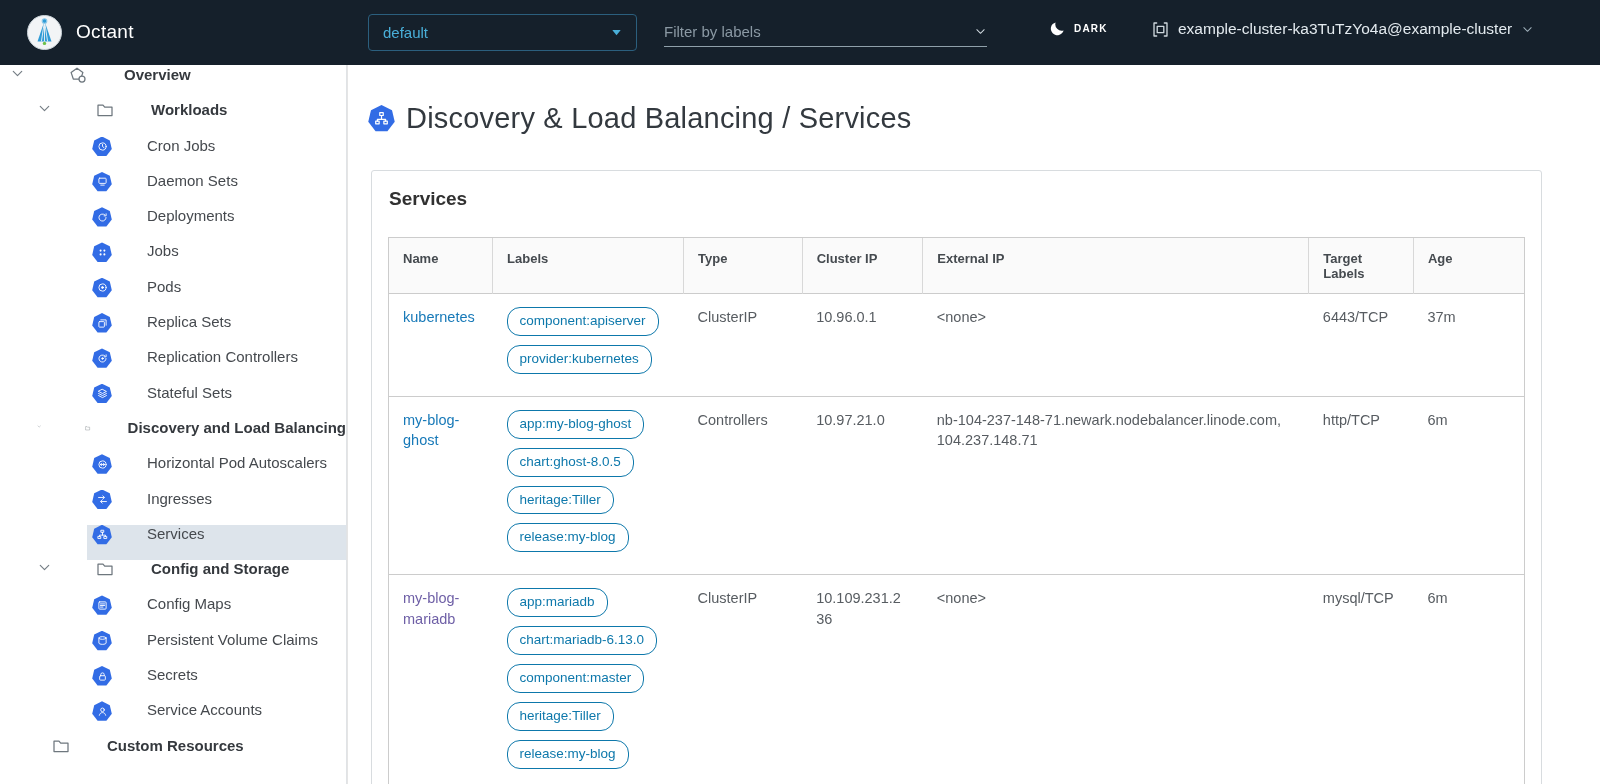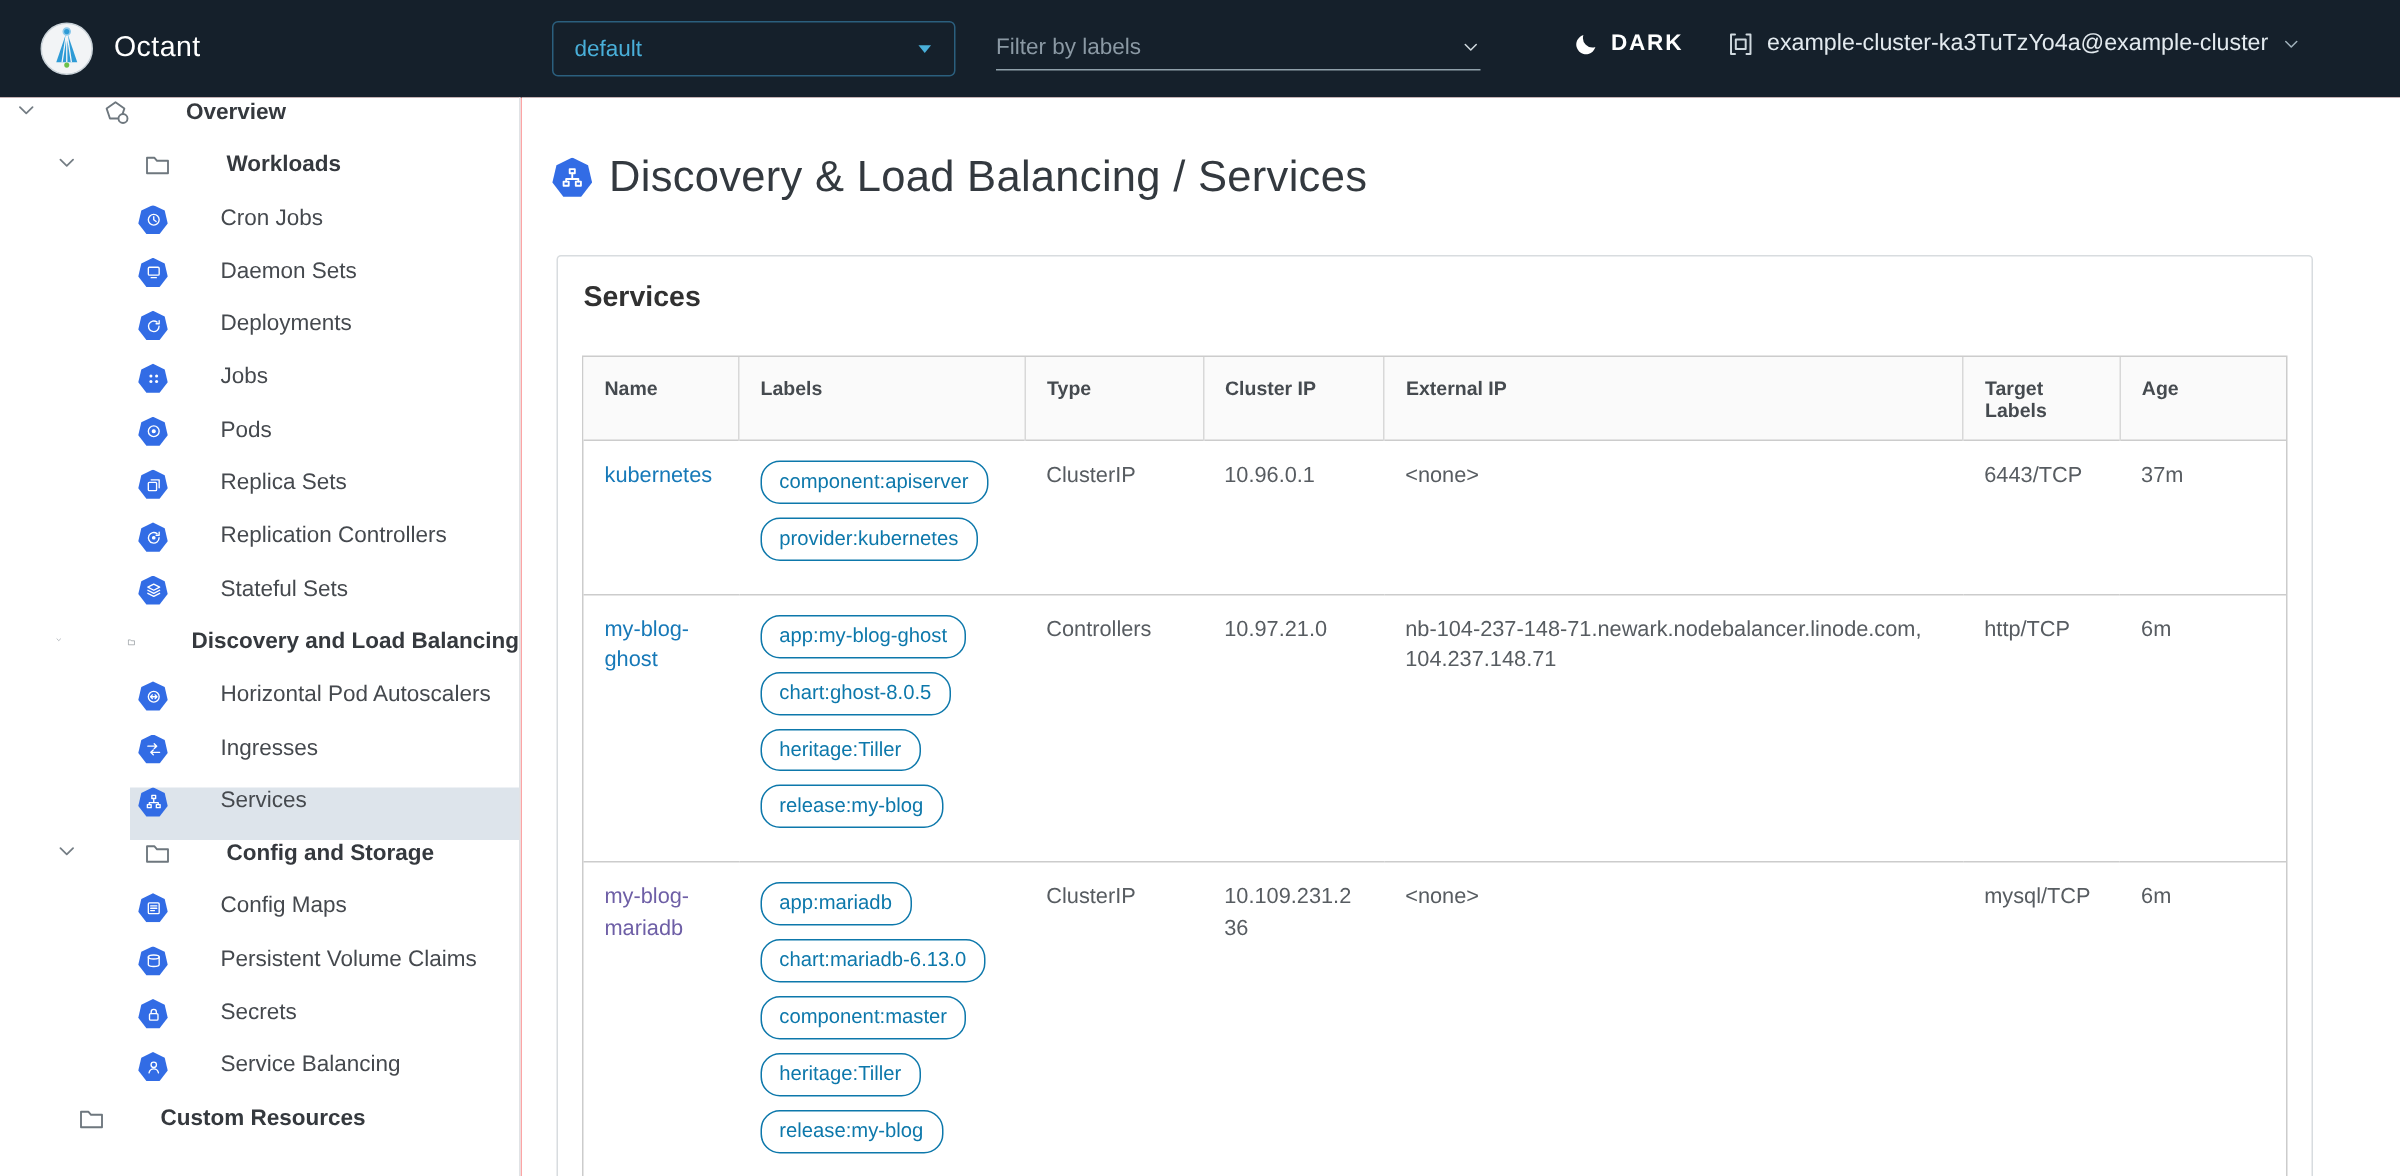--- a/index.html
+++ b/index.html
@@ -9,35 +9,35 @@
     --link:#1779b8;
     --visited:#6e5fa6;
     --pill:#0d78ab;
     --sel:#dde4eb;
     --border:#cccccc;
     --hdr-border:#d8d8d8;
     --txt:#575c61;
   }
   *{margin:0;padding:0;box-sizing:border-box;}
   body{font-family:"Liberation Sans", sans-serif;background:#fff;}
-  .app{position:relative;width:1600px;height:784px;overflow:hidden;background:#fca5a5;}
+  .app{position:relative;width:1600px;height:784px;overflow:hidden;background:#e5e5e5;}
 
   
   .header{position:absolute;left:0;top:0;width:1600px;height:65px;background:var(--header-bg);}
   .logo{position:absolute;left:26px;top:14px;width:37px;height:37px;}
   .app-name{position:absolute;left:76px;top:21px;font-size:19px;color:#ffffff;letter-spacing:.3px;}
   .ns-select{position:absolute;left:368px;top:14px;width:269px;height:37px;border:1px solid #2b5f7e;border-radius:4px;
     display:flex;align-items:center;justify-content:space-between;padding:0 14px;color:var(--accent);font-size:15px;cursor:pointer;}
   .filter-box{position:absolute;left:664px;top:17px;width:323px;height:30px;border-bottom:1px solid #8fa0aa;
     display:flex;align-items:center;justify-content:space-between;}
   .filter-box input{border:none;outline:none;background:transparent;color:#c6d0d6;font-size:15px;width:280px;font-family:"Liberation Sans",sans-serif;}
   .filter-box input::placeholder{color:#8b99a4;}
   .filter-chevron{color:#cfd8de;}
   .theme-toggle{position:absolute;left:1050px;top:20px;display:flex;align-items:center;gap:8px;color:#ffffff;cursor:pointer;}
-  .theme-toggle .lbl{font-size:15px;font-weight:700;letter-spacing:1.2px;}
+  .theme-toggle .lbl{font-size:10px;font-weight:700;letter-spacing:1.2px;}
   .context{position:absolute;left:1152px;top:20px;display:flex;align-items:center;gap:9px;color:#e3eaef;font-size:15.5px;cursor:pointer;}
   .context .ctx-chev{color:#9fb0ba;}
 
   span[data-icon]{display:inline-flex;align-items:center;justify-content:center;line-height:0;}
   span[data-icon] svg{width:100%;height:100%;display:block;}
 
   .moon-ic{width:16px;height:16px;color:#fff;}
   .cluster-ic{width:17px;height:17px;color:#cfd8de;}
   .caret-ic{width:11px;height:11px;color:var(--accent);}
   .sm-chev{width:13px;height:13px;}
@@ -370,21 +370,21 @@
     </div>
     <div class="nav-row leaf">
       <span class="hept">
           <span data-icon="serviceaccount">
             <svg viewBox="0 0 14 14" fill="none" stroke="#fff" stroke-width="1.15" stroke-linecap="round" stroke-linejoin="round">
               <circle cx="7" cy="4.9" r="2.3"></circle>
               <path d="M3 11.8c.5-2.3 2-3.4 4-3.4s3.5 1.1 4 3.4"></path>
             </svg>
           </span>
         </span>
-      <span class="nav-label">Service Balancing</span>
+      <span class="nav-label">Service Accounts</span>
     </div>
 
     <div class="nav-row group2">
       <span class="gray-ic" data-icon="folder">
           <svg viewBox="0 0 18 18" fill="none" stroke="currentColor" stroke-width="1.25" stroke-linecap="round" stroke-linejoin="round">
             <path d="M2 14.5V4.2h5l1.7 2h7.3v8.3z"></path>
           </svg>
         </span>
       <span class="nav-label">Custom Resources</span>
     </div>

